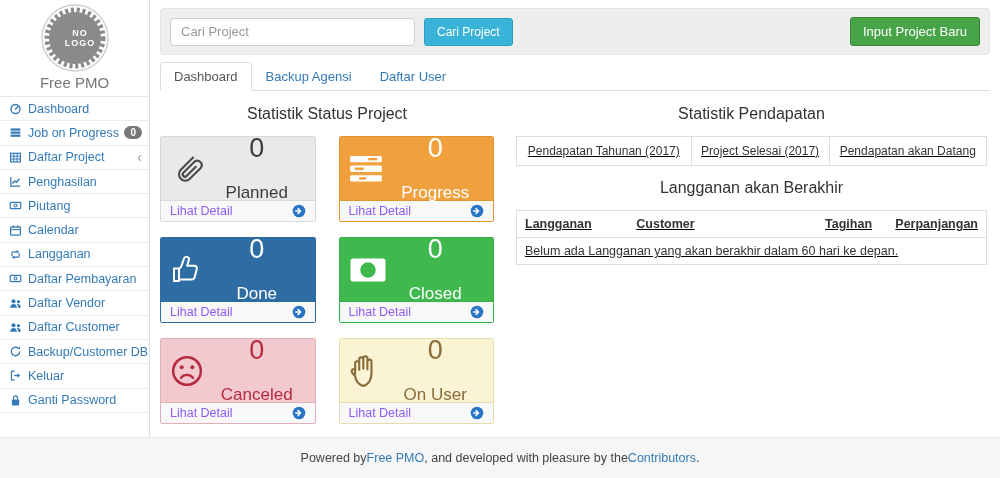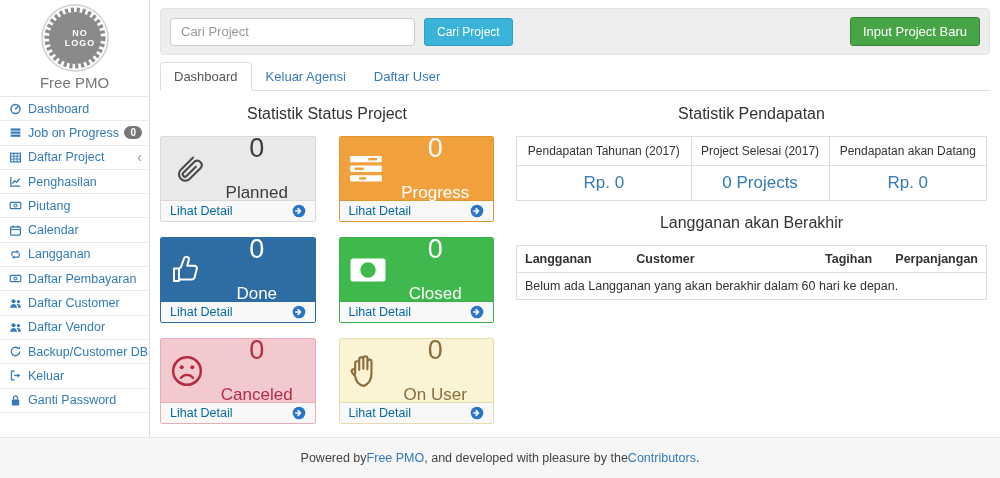--- a/index.html
+++ b/index.html
@@ -56,40 +56,40 @@
   
   .cards{display:grid;grid-template-columns:1fr 1fr;column-gap:23px;row-gap:15px;}
   .card{border:1px solid;border-radius:2px;overflow:hidden;}
   .card-body{display:flex;align-items:center;height:63px;padding:0 9px;}
   .card-icon{width:44px;flex:0 0 44px;display:flex;align-items:center;}
   .card-stats{flex:1;text-align:center;margin-right:6px;}
   .count{font-size:27px;line-height:29px;}
   .status-label{font-size:17px;line-height:20px;margin-top:20px;}
   .card-footer{display:flex;align-items:center;justify-content:space-between;
     background:#f8f8f9;padding:3px 9px;font-size:12.5px;border-top:1px solid;}
-  .card-footer .lihat{color:#0369a1;}
+  .card-footer .lihat{color:#8b5cf6;}
   .card-footer .arrow{display:flex;align-items:center;cursor:pointer;}
 
   .card.planned{border-color:#d9d9d9;} .card.planned .card-body{background:#e9e9e9;color:#3c3c3c;}
   .card.planned .card-footer{border-top-color:#d9d9d9;}
   .card.progress{border-color:#e0962f;} .card.progress .card-body{background:#f0a03c;color:#fff;}
   .card.progress .card-footer{border-top-color:#e0962f;}
   .card.progress svg .inner{fill:#f0a03c;}
   .card.done{border-color:#2e6da4;} .card.done .card-body{background:#2e6da4;color:#fff;}
   .card.done .card-footer{border-top-color:#2e6da4;}
   .card.closed{border-color:#3aae48;} .card.closed .card-body{background:#3fb94d;color:#fff;}
   .card.closed .card-footer{border-top-color:#3aae48;}
   .card.closed svg .inner{fill:#3fb94d;stroke:#3fb94d;}
   .card.canceled{border-color:#e5aeb7;} .card.canceled .card-body{background:#f2c9cf;color:#b52b40;}
   .card.canceled .card-footer{border-top-color:#e5aeb7;}
   .card.onhold{border-color:#e7dcab;} .card.onhold .card-body{background:#faf3d4;color:#8a6d3b;}
   .card.onhold .card-footer{border-top-color:#e7dcab;}
 
   
-  table{width:100%;border-collapse:collapse;}
+  table{width:100%;border-collapse:collapse;text-decoration:underline;}
   .income-table th,.income-table td{border:1px solid #ddd;text-align:center;}
   .income-table th{font-weight:400;font-size:12px;color:#333;padding:7px 4px;}
   .income-table td{font-size:17px;color:#337ab7;padding:7px 4px;}
   .sub-title{margin-top:13px;}
   .sub-table{border:1px solid #ddd;}
   .sub-table th{text-align:left;font-size:12.5px;color:#333;padding:6px 8px;
     border-bottom:1px solid #ddd;font-weight:bold;}
   .sub-table td{font-size:12.5px;color:#333;padding:6px 8px;}
 
   
@@ -198,32 +198,32 @@
     </div>
     <div class="menu-item">
       <span class="mi">
           <svg width="13" height="13" viewBox="0 0 16 16" fill="currentColor">
             <circle cx="5.6" cy="5.3" r="2.5"></circle>
             <path d="M1.4 13.2 c0-3.1 2-4.7 4.2-4.7 s4.2 1.6 4.2 4.7 z"></path>
             <circle cx="11.6" cy="5.7" r="2"></circle>
             <path d="M10.6 8.7 c2.5 0.1 4 1.9 4 4.5 h-3.4 c0-1.9-0.5-3.4-1.5-4.3 z"></path>
           </svg>
         </span>
-      <span class="ml">Daftar Customer</span>
+      <span class="ml">Daftar Vendor</span>
     </div>
     <div class="menu-item">
       <span class="mi">
           <svg width="13" height="13" viewBox="0 0 16 16" fill="currentColor">
             <circle cx="5.6" cy="5.3" r="2.5"></circle>
             <path d="M1.4 13.2 c0-3.1 2-4.7 4.2-4.7 s4.2 1.6 4.2 4.7 z"></path>
             <circle cx="11.6" cy="5.7" r="2"></circle>
             <path d="M10.6 8.7 c2.5 0.1 4 1.9 4 4.5 h-3.4 c0-1.9-0.5-3.4-1.5-4.3 z"></path>
           </svg>
         </span>
-      <span class="ml">Daftar Vendor</span>
+      <span class="ml">Daftar Customer</span>
     </div>
     <div class="menu-item">
       <span class="mi">
           <svg width="13" height="13" viewBox="0 0 16 16">
             <path d="M13.2 8 a5.2 5.2 0 1 1-1.7-3.85" fill="none" stroke="currentColor" stroke-width="1.6"></path>
             <path d="M13.6 1.6 v3.4 h-3.4 z" fill="currentColor"></path>
           </svg>
         </span>
       <span class="ml">Backup/Customer DB</span>
     </div>
@@ -252,21 +252,21 @@
 <div class="main">
 
   <div class="well">
     <input class="search-input" type="text" placeholder="Cari Project" style="">
     <button class="btn btn-info">Cari Project</button>
     <button class="btn btn-success">Input Project Baru</button>
   </div>
 
   <div class="tabs">
     <div class="tab active">Dashboard</div>
-    <div class="tab">Keluar Agensi</div>
+    <div class="tab">Backup Agensi</div>
     <div class="tab">Daftar User</div>
   </div>
 
   <div class="content">
 
     <div class="left-col">
       <div class="section-title">Statistik Status Project</div>
       <div class="cards">
 
         <div class="card planned">
@@ -422,25 +422,20 @@
     </div>
 
     <div class="right-col">
       <div class="section-title">Statistik Pendapatan</div>
       <table class="income-table">
         <tbody>
             <tr>
           <th>Pendapatan Tahunan (2017)</th>
           <th>Project Selesai (2017)</th>
           <th>Pendapatan akan Datang</th>
-        </tr>
-        <tr>
-          <td>Rp. 0</td>
-          <td>0 Projects</td>
-          <td>Rp. 0</td>
         </tr>
       </tbody>
         </table>
 
       <div class="section-title sub-title">Langganan akan Berakhir</div>
       <table class="sub-table">
         <thead>
           <tr>
             <th style="width:24%">Langganan</th>
             <th style="width:41%">Customer</th>

